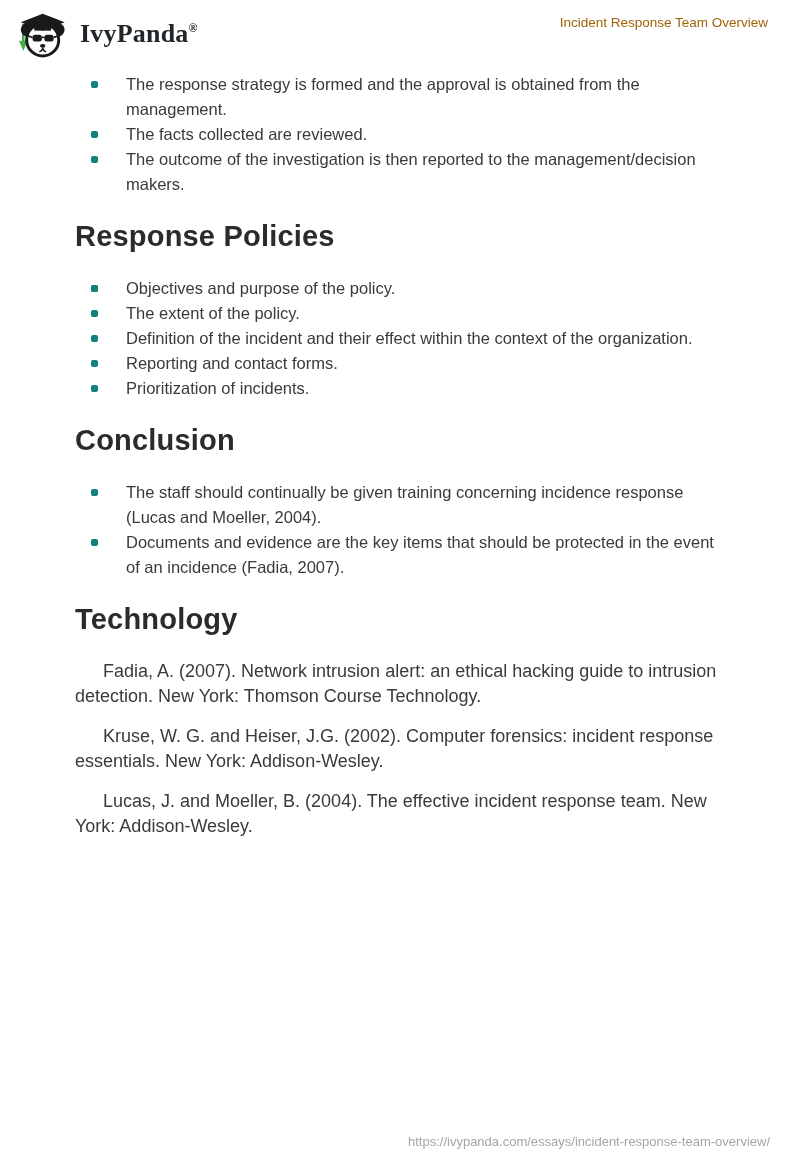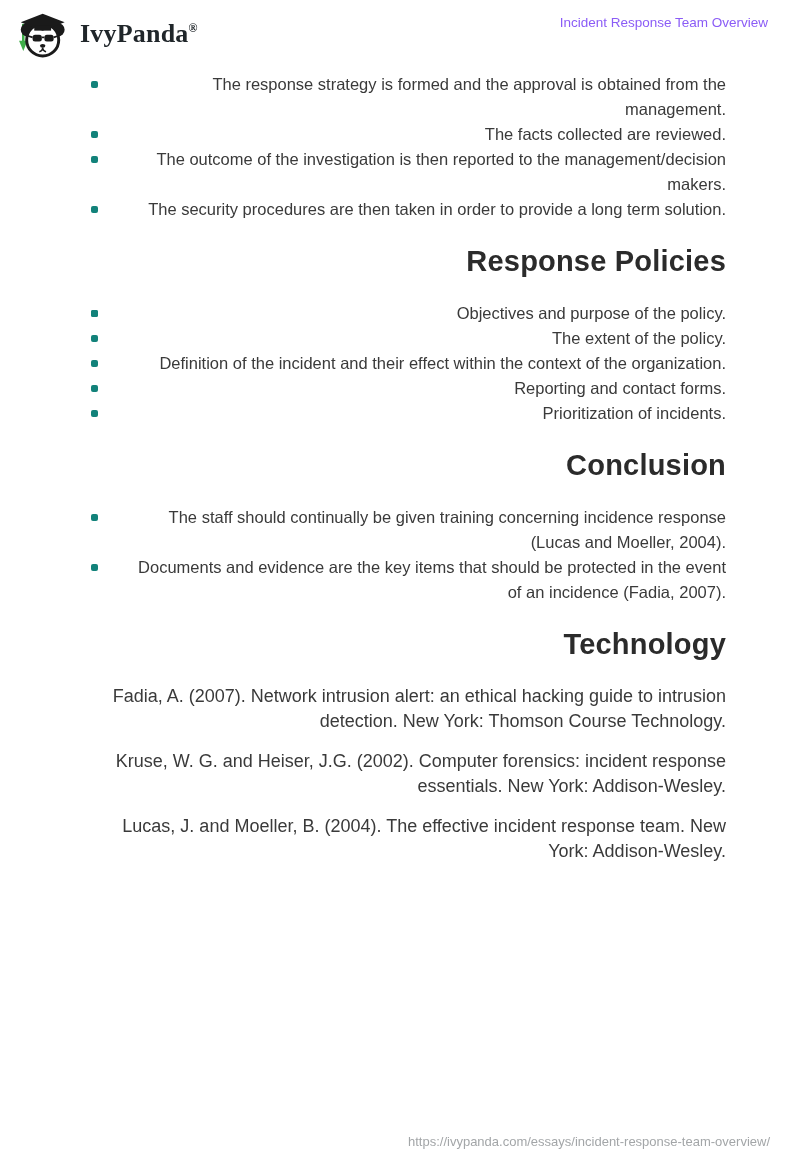--- a/index.html
+++ b/index.html
@@ -38,26 +38,25 @@
     font-size: 12px;
     font-weight: 700;
     vertical-align: super;
     line-height: 0;
   }
   .doc-title {
     position: absolute;
     top: 15px;
     right: 32px;
     font-size: 13.5px;
-    color: #8b5cf6;
+    color: #a16207;
   }
   
   .content {
     padding: 8px 74px 0 75px;
-    text-align: right;
   }
   ul.bullet-list {
     list-style: none;
     margin: 0;
     padding: 0;
   }
   ul.bullet-list li {
     position: relative;
     padding-left: 51px;
     font-size: 16.5px;
@@ -128,21 +127,20 @@
     </div>
     <div class="doc-title">Incident Response Team Overview</div>
   </div>
 
   <div class="content">
 
     <ul class="bullet-list">
       <li><span class="bullet"></span><span class="li-text">The response strategy is formed and the approval is obtained from the management.</span></li>
       <li><span class="bullet"></span><span class="li-text">The facts collected are reviewed.</span></li>
       <li><span class="bullet"></span><span class="li-text">The outcome of the investigation is then reported to the management/decision makers.</span></li>
-      <li><span class="bullet"></span><span class="li-text">The security procedures are then taken in order to provide a long term solution.</span></li>
     </ul>
 
     <h2 class="section-heading">Response Policies</h2>
 
     <ul class="bullet-list">
       <li><span class="bullet"></span></li>
       <li><span class="bullet"></span><span class="li-text">Objectives and purpose of the policy.</span></li>
       <li><span class="bullet"></span><span class="li-text">The extent of the policy.</span></li>
       <li><span class="bullet"></span><span class="li-text">Definition of the incident and their effect within the context of the organization.</span></li>
       <li><span class="bullet"></span><span class="li-text">Reporting and contact forms.</span></li>

